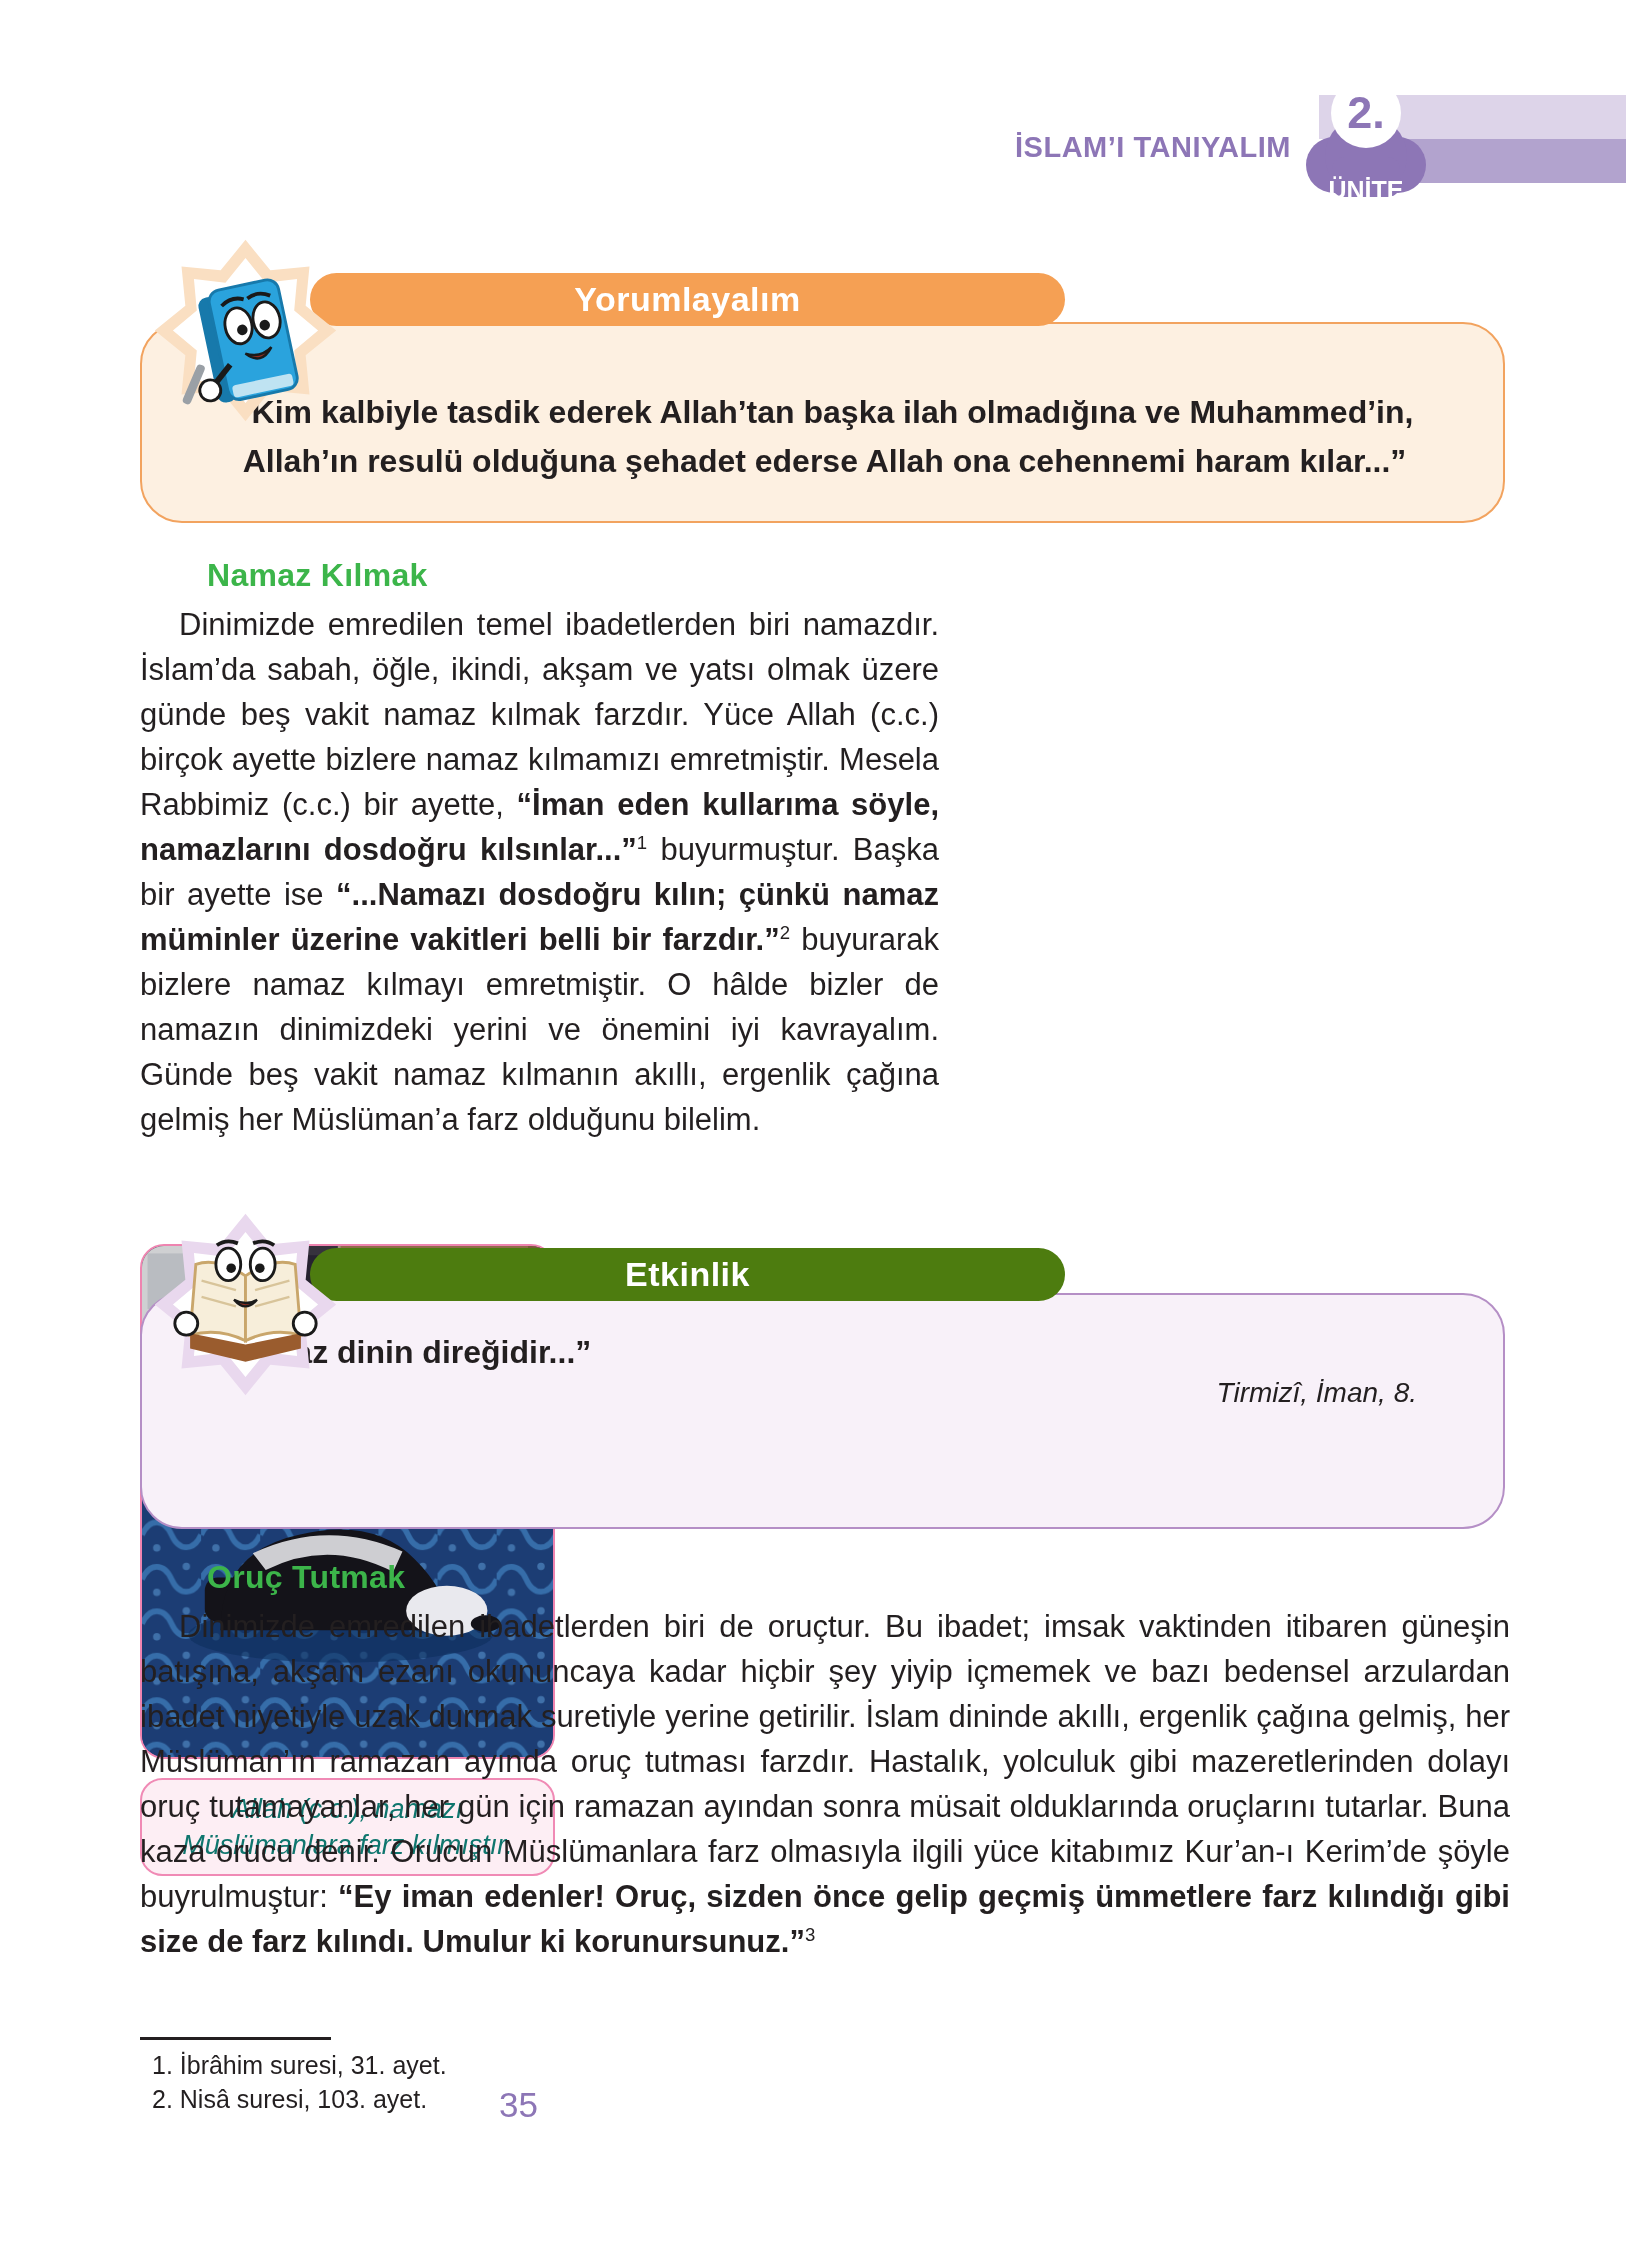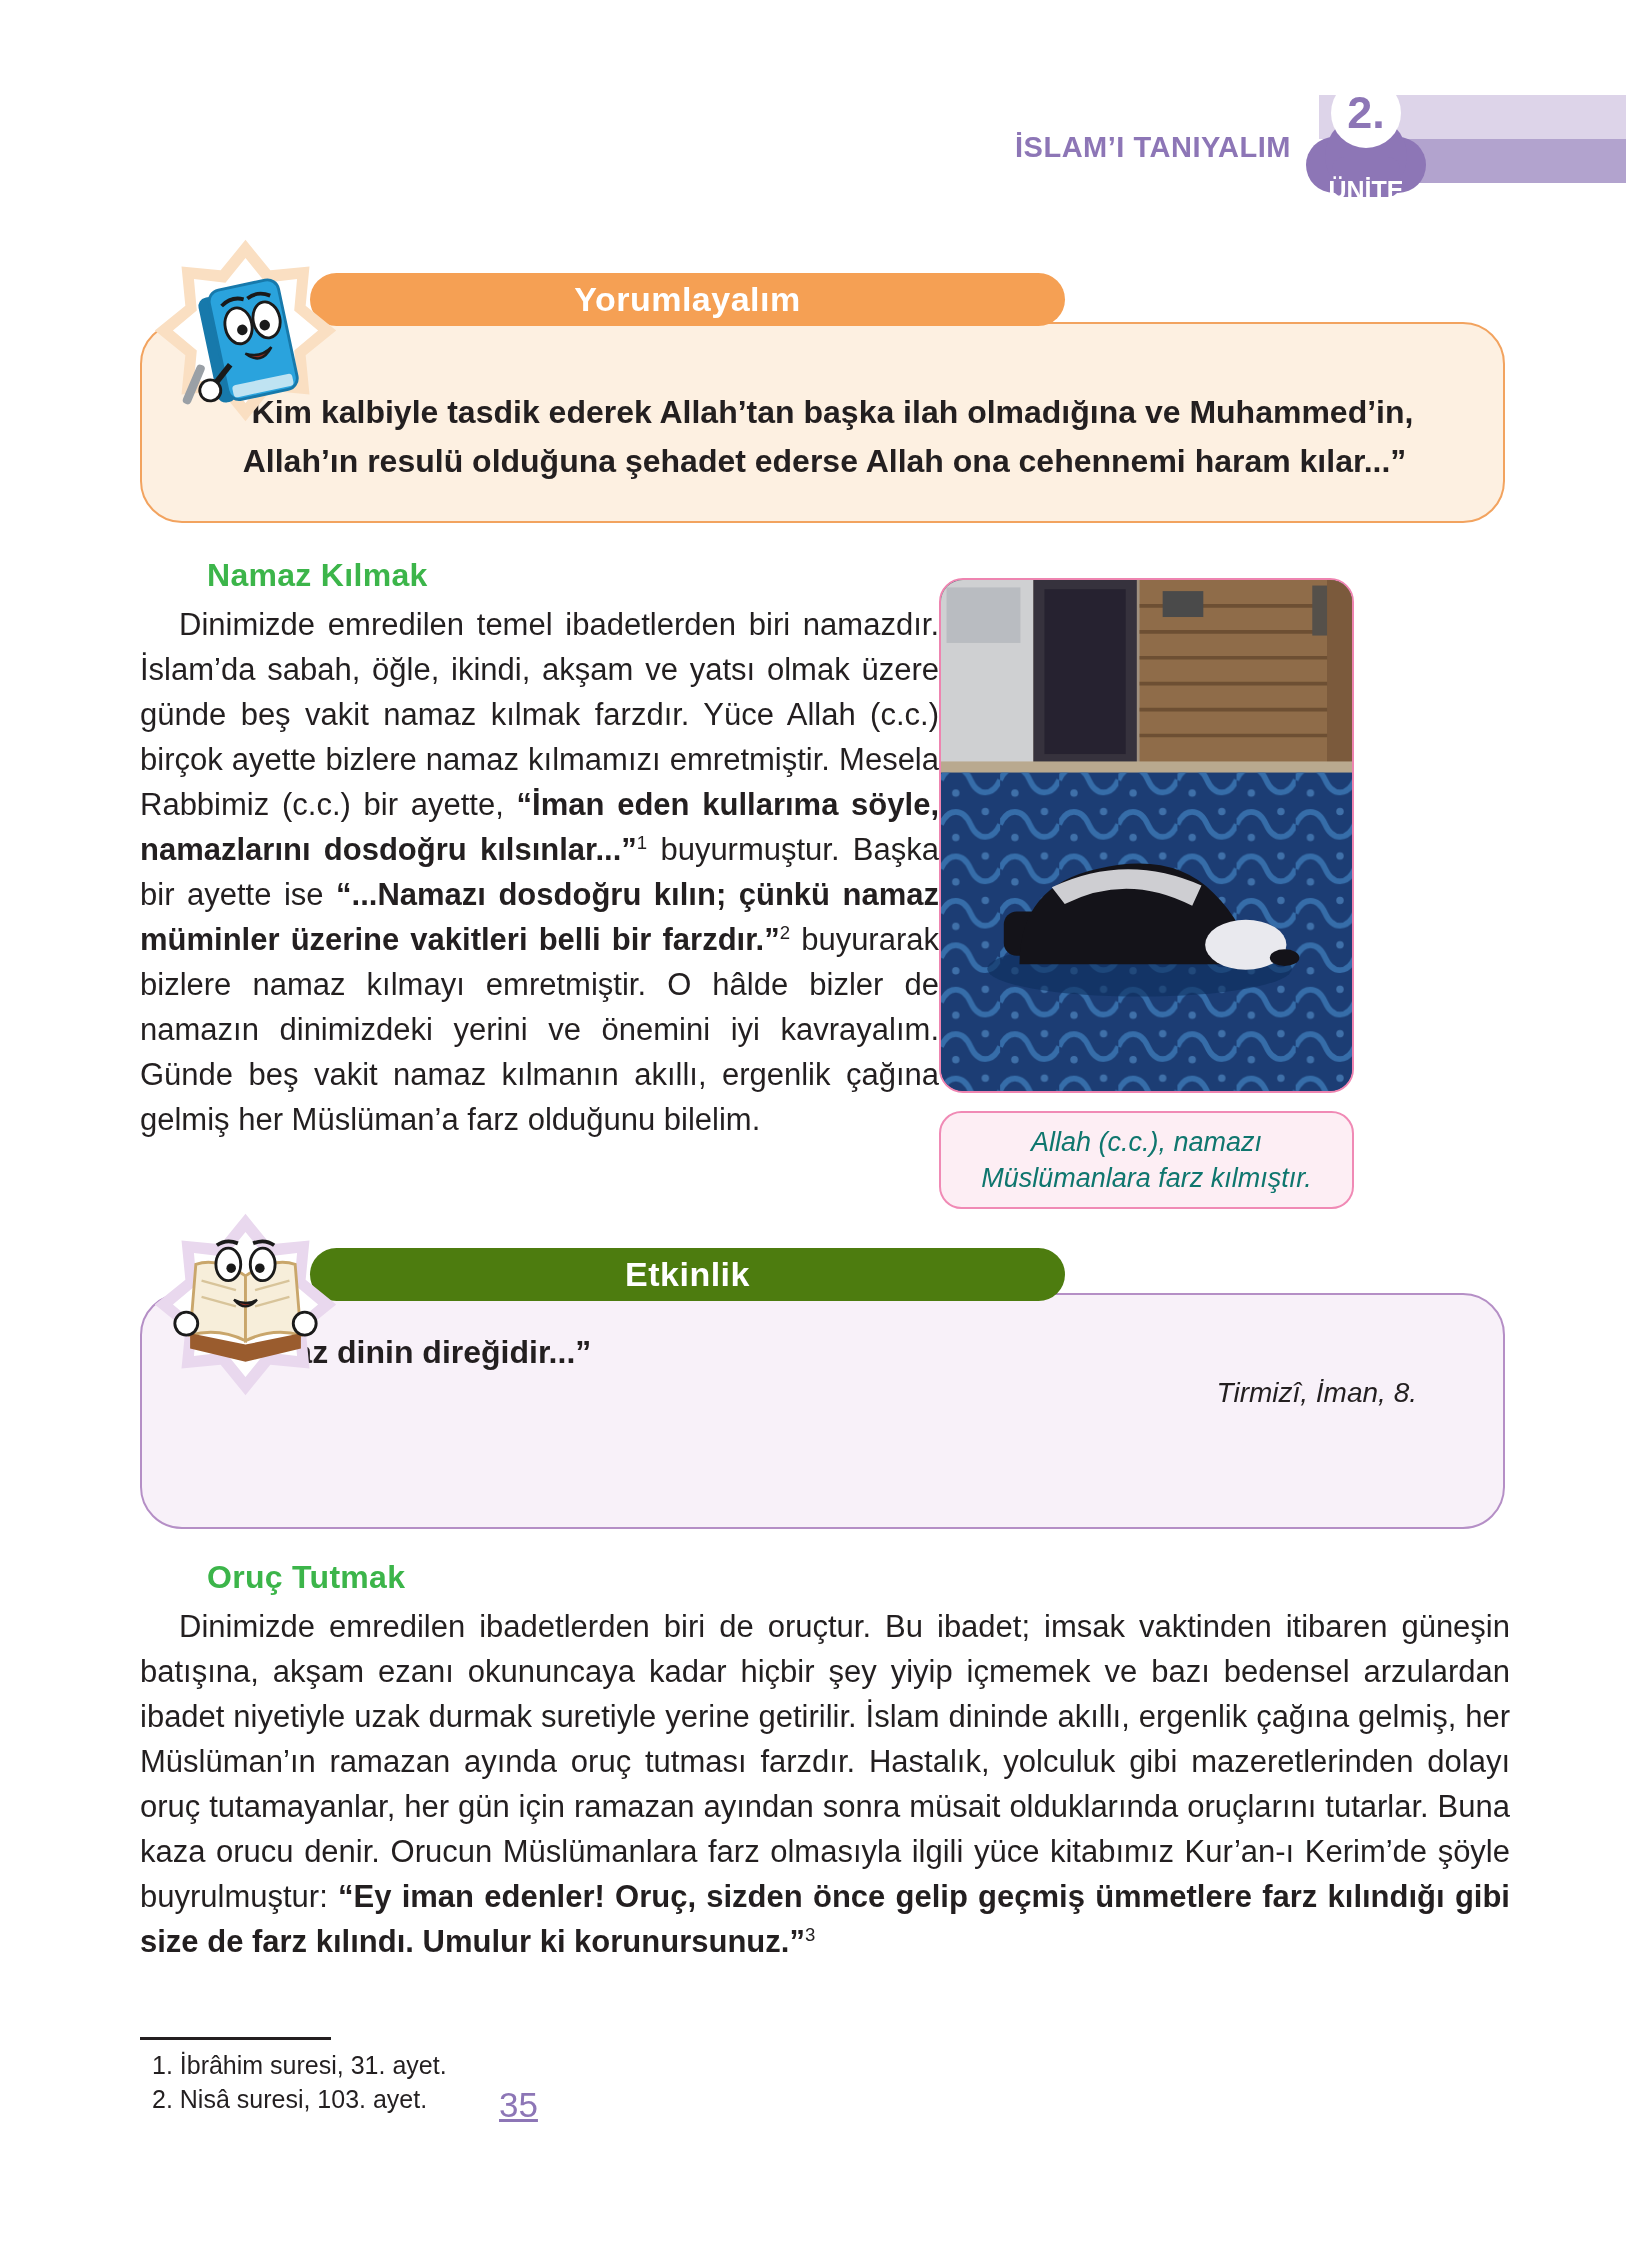--- a/index.html
+++ b/index.html
@@ -34,21 +34,21 @@
   .interpret{top:322px;height:201px;}
   .interpret .quote{
     padding:32px 47px 0 51px;text-align:center;
     font-size:32px;font-weight:bold;line-height:49px;
   }
   .interpret .source{
     margin-top:7.5px;padding-right:98px;text-align:right;
     font-style:italic;font-size:28px;
   }
   
-  .namaz{position:absolute;top:557px;left:140px;width:1370px;display:flex;}
+  .namaz{position:absolute;top:557px;left:140px;width:1370px;display:flex;gap:82px;flex-direction:column;}
   .col-text{width:799px;}
   h2.green{
     margin:0 0 7.5px 67px;font-size:32px;line-height:37px;color:#3cb54a;
     font-weight:bold;letter-spacing:0.3px;
   }
   .bodytext{
     margin:0;font-size:31px;line-height:45px;text-align:justify;text-indent:39px;
   }
   sup{font-size:.6em;line-height:0;}
   .bold{font-weight:bold;}
@@ -77,21 +77,21 @@
     text-align:justify;text-indent:52px;
   }
   
   .oruc{position:absolute;top:1559px;left:140px;width:1370px;}
   .oruc .bodytext{line-height:45px;}
   
   .footer{position:absolute;top:2037px;left:140px;width:1370px;height:168px;}
   .footnote-rule{width:191px;border:0;border-top:3.7px solid #231f20;margin:0 0 7.5px 0;}
   .footnote{font-size:25px;line-height:34px;margin-left:12px;}
   .page-number{
-    position:absolute;left:359px;top:48px;color:#8d76b6;font-size:35px;text-decoration:underline;
+    position:absolute;left:359px;top:48px;color:#8d76b6;font-size:35px;
   }
 </style>
 </head>
 <body>
 
 <div class="page">
 
   <div>
     <div class="band band-light"></div>
     <div class="band band-dark"></div>

